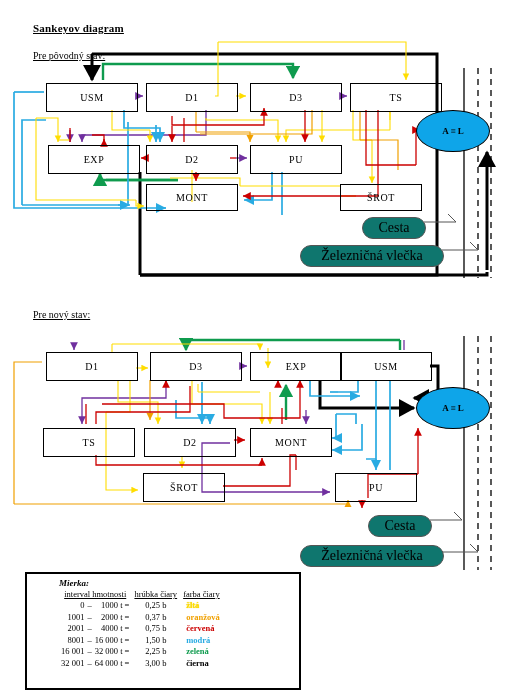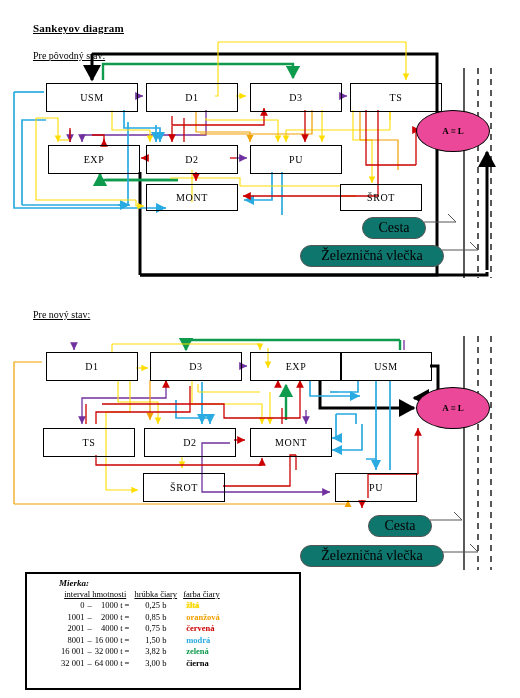--- a/index.html
+++ b/index.html
@@ -8,21 +8,21 @@
   .layer{position:absolute;left:0;top:0;width:520px;height:698px;}
   svg{position:absolute;left:0;top:0;}
   .ttl{position:absolute;font-weight:bold;font-size:11px;letter-spacing:.2px;}
   .ttl.u{text-decoration:underline;}
   .sub{position:absolute;font-size:10px;text-decoration:underline;}
   .node{position:absolute;border:1px solid #000;background:transparent;
         display:flex;align-items:center;justify-content:center;
         font-size:10px;letter-spacing:.6px;z-index:6;}
   .cap{position:absolute;border:1px solid #555;border-radius:12px;background:#0f766e;
        display:flex;align-items:center;justify-content:center;font-size:14px;z-index:7;}
-  .ell{position:absolute;border:1px solid #000;border-radius:50%;background:#ec4899;
+  .ell{position:absolute;border:1px solid #000;border-radius:50%;background:#0ea5e9;
        display:flex;align-items:center;justify-content:center;
        font-size:9px;font-weight:bold;z-index:7;}
   .lgd{position:absolute;border:2px solid #000;background:#fff;z-index:8;padding-left:24px;}
   .lgd .hd{font-style:italic;font-weight:bold;font-size:9px;padding:4px 0 1px 8px;}
   table.lg{border-collapse:collapse;font-size:8.5px;margin:0 0 3px 8px;}
   table.lg td{padding:0 2px;white-space:nowrap;line-height:11.5px;}
   table.lg td.n{text-align:right;}
   table.lg td.d{text-align:center;padding:0 1px;}
   table.lg td.th{text-align:center;padding:0 3px;}
   table.lg th{font-weight:normal;text-decoration:underline;font-size:8.5px;
@@ -253,42 +253,42 @@
           <td class="n">0</td>
           <td class="d">–</td>
           <td class="n">1000&nbsp;t =</td>
           <td class="th">0,25 b</td>
           <td class="c" style="color:#FFDD00;text-shadow:0 0 1px #e8c800;">žltá</td>
         </tr>
         <tr>
           <td class="n">1001</td>
           <td class="d">–</td>
           <td class="n">2000&nbsp;t =</td>
-          <td class="th">0,85 b</td>
+          <td class="th">0,37 b</td>
           <td class="c" style="color:#F0A000;margin-top:6px;">oranžová</td>
         </tr>
         <tr>
           <td class="n">2001</td>
           <td class="d">–</td>
           <td class="n">4000&nbsp;t =</td>
           <td class="th">0,75 b</td>
           <td class="c" style="color:#CC0000;">červená</td>
         </tr>
         <tr>
           <td class="n">8001</td>
           <td class="d">–</td>
           <td class="n">16 000&nbsp;t =</td>
           <td class="th">1,50 b</td>
           <td class="c" style="color:#29ABE2;">modrá</td>
         </tr>
         <tr>
           <td class="n">16 001</td>
           <td class="d">–</td>
           <td class="n">32 000&nbsp;t =</td>
-          <td class="th">3,82 b</td>
+          <td class="th">2,25 b</td>
           <td class="c" style="color:#0F9B4E;">zelená</td>
         </tr>
         <tr>
           <td class="n">32 001</td>
           <td class="d">–</td>
           <td class="n">64 000&nbsp;t =</td>
           <td class="th">3,00 b</td>
           <td class="c" style="color:#000000;">čierna</td>
         </tr>
       </tbody>

